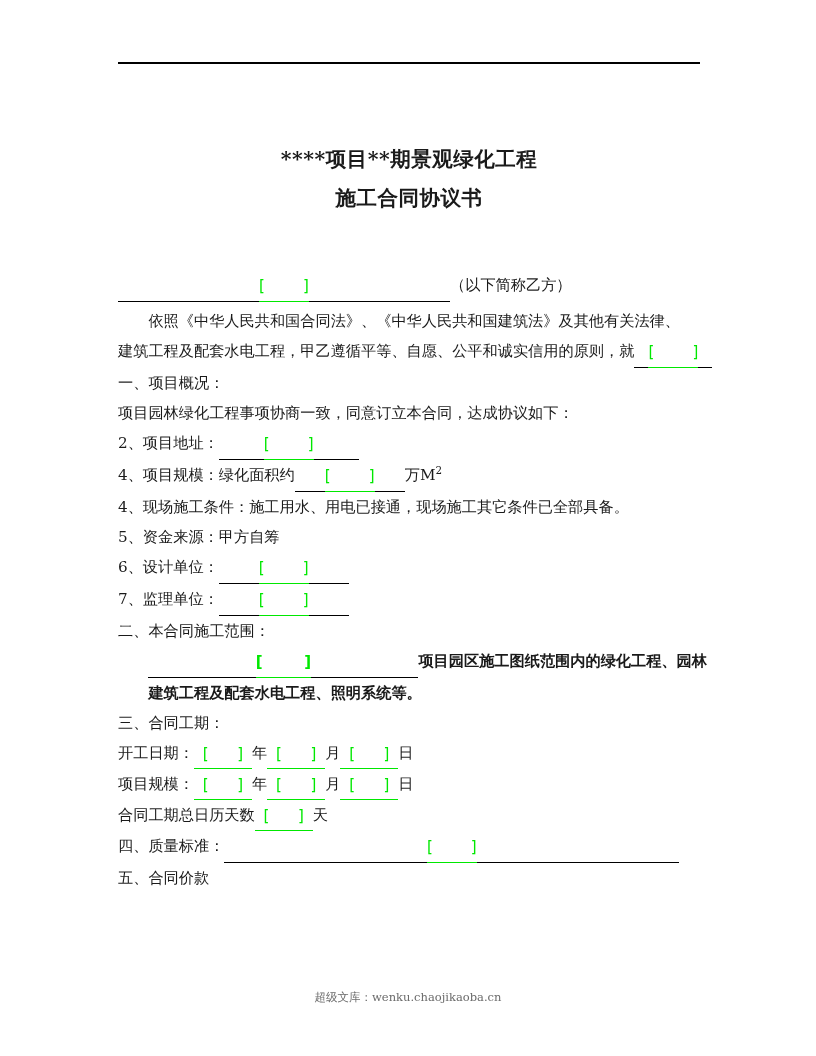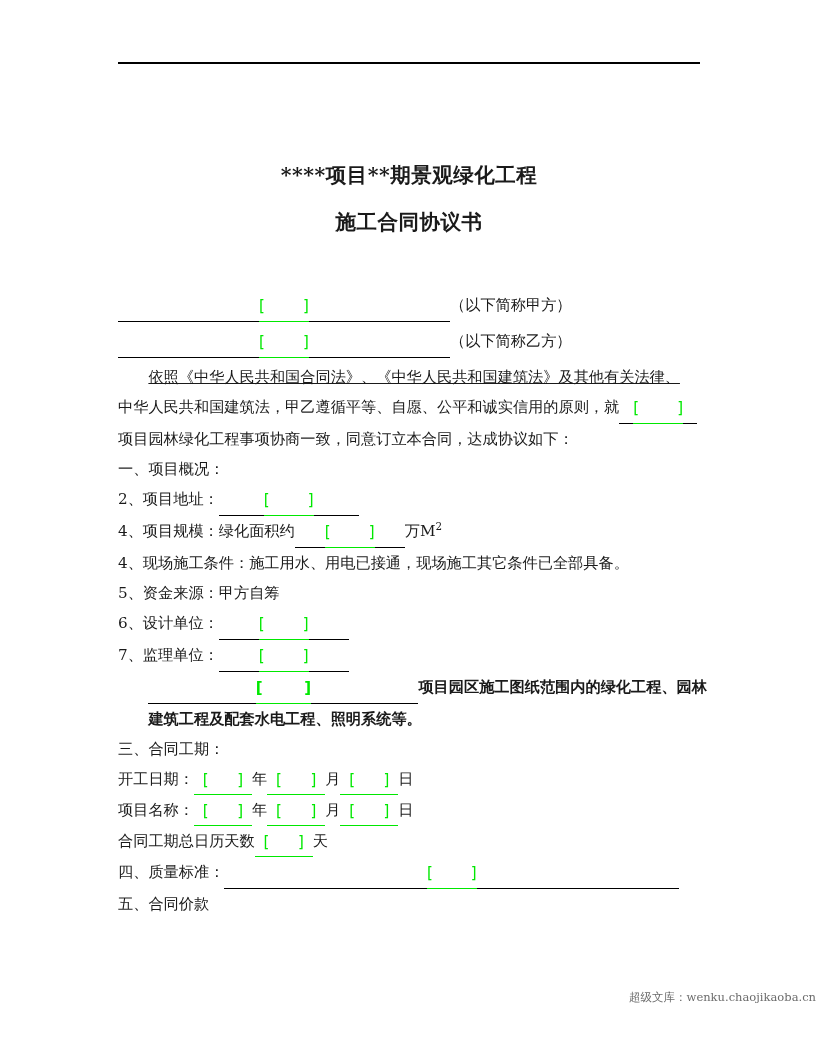--- a/index.html
+++ b/index.html
@@ -44,35 +44,35 @@
   
   .doc-title {
     text-align: center;
     font-size: 20.5px;
     font-weight: bold;
     letter-spacing: 0.5px;
     line-height: 1.5;
     margin: 0;
     padding: 0;
   }
-  .doc-title.t1 { margin-top: 32px; }
-  .doc-title.t2 { margin-top: 16px; }
+  .doc-title.t1 { margin-top: 16px; }
+  .doc-title.t2 { margin-top: 8px; }
 
   
   .para {
     font-size: 15.2px;
     line-height: 30px;
     margin: 0;
     white-space: nowrap;
   }
 
   .spacer-lg { height: 52px; }
   .spacer-sm { height: 4px; }
 
-  .indent-2 { text-indent: 2em; text-decoration: underline; }
+  .indent-2 { text-indent: 2em; }
   .indent-block { padding-left: 2em; font-weight: bold; }
 
   
   .blank {
     display: inline-block;
     vertical-align: baseline;
     position: relative;
     text-align: center;
     white-space: nowrap;
   }
@@ -118,62 +118,59 @@
     vertical-align: super;
     line-height: 0;
   }
 
   
   .footer {
     position: absolute;
     left: 0;
     top: 990px;
     width: 816px;
-    text-align: right;
+    text-align: center;
     font-size: 11.5px;
     color: #6b6b6b;
     font-family: "DejaVu Serif", "Liberation Serif", serif;
   }
 </style>
 </head>
 <body>
 
 <div class="page">
 
   <div class="header-rule"></div>
 
   <div class="content">
 
     <div class="doc-title t1">****项目**期景观绿化工程</div>
     <div class="doc-title t2">施工合同协议书</div>
 
     <div class="spacer-lg"></div>
 
-    <div class="para">
-      <span class="blank ruled w-party"><span class="ph">[        ]</span></span><span class="suffix-note">（以下简称甲方）</span>
-    </div>
 
     <div class="spacer-sm"></div>
 
     <div class="para">
       <span class="blank ruled w-party"><span class="ph">[        ]</span></span><span class="suffix-note">（以下简称乙方）</span>
     </div>
 
     <div class="spacer-sm"></div>
 
     <div class="para indent-2">依照《中华人民共和国合同法》、《中华人民共和国建筑法》及其他有关法律、</div>
 
     <div class="para">
-      <span>中华人民共和国建筑法，甲乙遵循平等、自愿、公平和诚实信用的原则，就</span><span class="blank ruled w-jiu"><span class="ph">[        ]</span></span>
-    </div>
+      <span>建筑工程及配套水电工程，甲乙遵循平等、自愿、公平和诚实信用的原则，就</span><span class="blank ruled w-jiu"><span class="ph">[        ]</span></span>
+    </div>
+
+    <div class="para">一、项目概况：</div>
 
     <div class="para">项目园林绿化工程事项协商一致，同意订立本合同，达成协议如下：</div>
 
-    <div class="para">一、项目概况：</div>
-
 
     <div class="para">
       <span>2、项目地址：</span><span class="blank ruled w-name"><span class="ph">[        ]</span></span>
     </div>
 
     <div class="para">
       <span>4、项目规模：绿化面积约</span><span class="blank ruled w-area"><span class="ph">[        ]</span></span><span><span>万M</span><sup>2</sup></span>
     </div>
 
     <div class="para">4、现场施工条件：施工用水、用电已接通，现场施工其它条件已全部具备。</div>
@@ -181,35 +178,36 @@
     <div class="para">5、资金来源：甲方自筹</div>
 
     <div class="para">
       <span>6、设计单位：</span><span class="blank ruled w-unit"><span class="ph">[        ]</span></span>
     </div>
 
     <div class="para">
       <span>7、监理单位：</span><span class="blank ruled w-unit"><span class="ph">[        ]</span></span>
     </div>
 
+    <div class="para">二、本合同施工范围：</div>
 
     <div class="para indent-block">
       <span class="blank ruled w-scope"><span class="ph">[        ]</span></span><span>项目园区施工图纸范围内的绿化工程、园林</span>
     </div>
 
     <div class="para indent-block">建筑工程及配套水电工程、照明系统等。</div>
 
     <div class="para">三、合同工期：</div>
 
     <div class="para">
       <span>开工日期：</span><span class="blank greenline w-date"><span class="ph noline">[      ]</span></span><span>年</span><span class="blank greenline w-date"><span class="ph noline">[      ]</span></span><span>月</span><span class="blank greenline w-date"><span class="ph noline">[      ]</span></span><span>日</span>
     </div>
 
     <div class="para">
-      <span>项目名称：</span><span class="blank greenline w-date"><span class="ph noline">[      ]</span></span><span>年</span><span class="blank greenline w-date"><span class="ph noline">[      ]</span></span><span>月</span><span class="blank greenline w-date"><span class="ph noline">[      ]</span></span><span>日</span>
+      <span>项目规模：</span><span class="blank greenline w-date"><span class="ph noline">[      ]</span></span><span>年</span><span class="blank greenline w-date"><span class="ph noline">[      ]</span></span><span>月</span><span class="blank greenline w-date"><span class="ph noline">[      ]</span></span><span>日</span>
     </div>
 
     <div class="para">
       <span>合同工期总日历天数</span><span class="blank greenline w-days"><span class="ph noline">[      ]</span></span><span>天</span>
     </div>
 
     <div class="para">
       <span>四、质量标准：</span><span class="blank ruled w-quality"><span class="ph">[        ]</span></span>
     </div>
 

